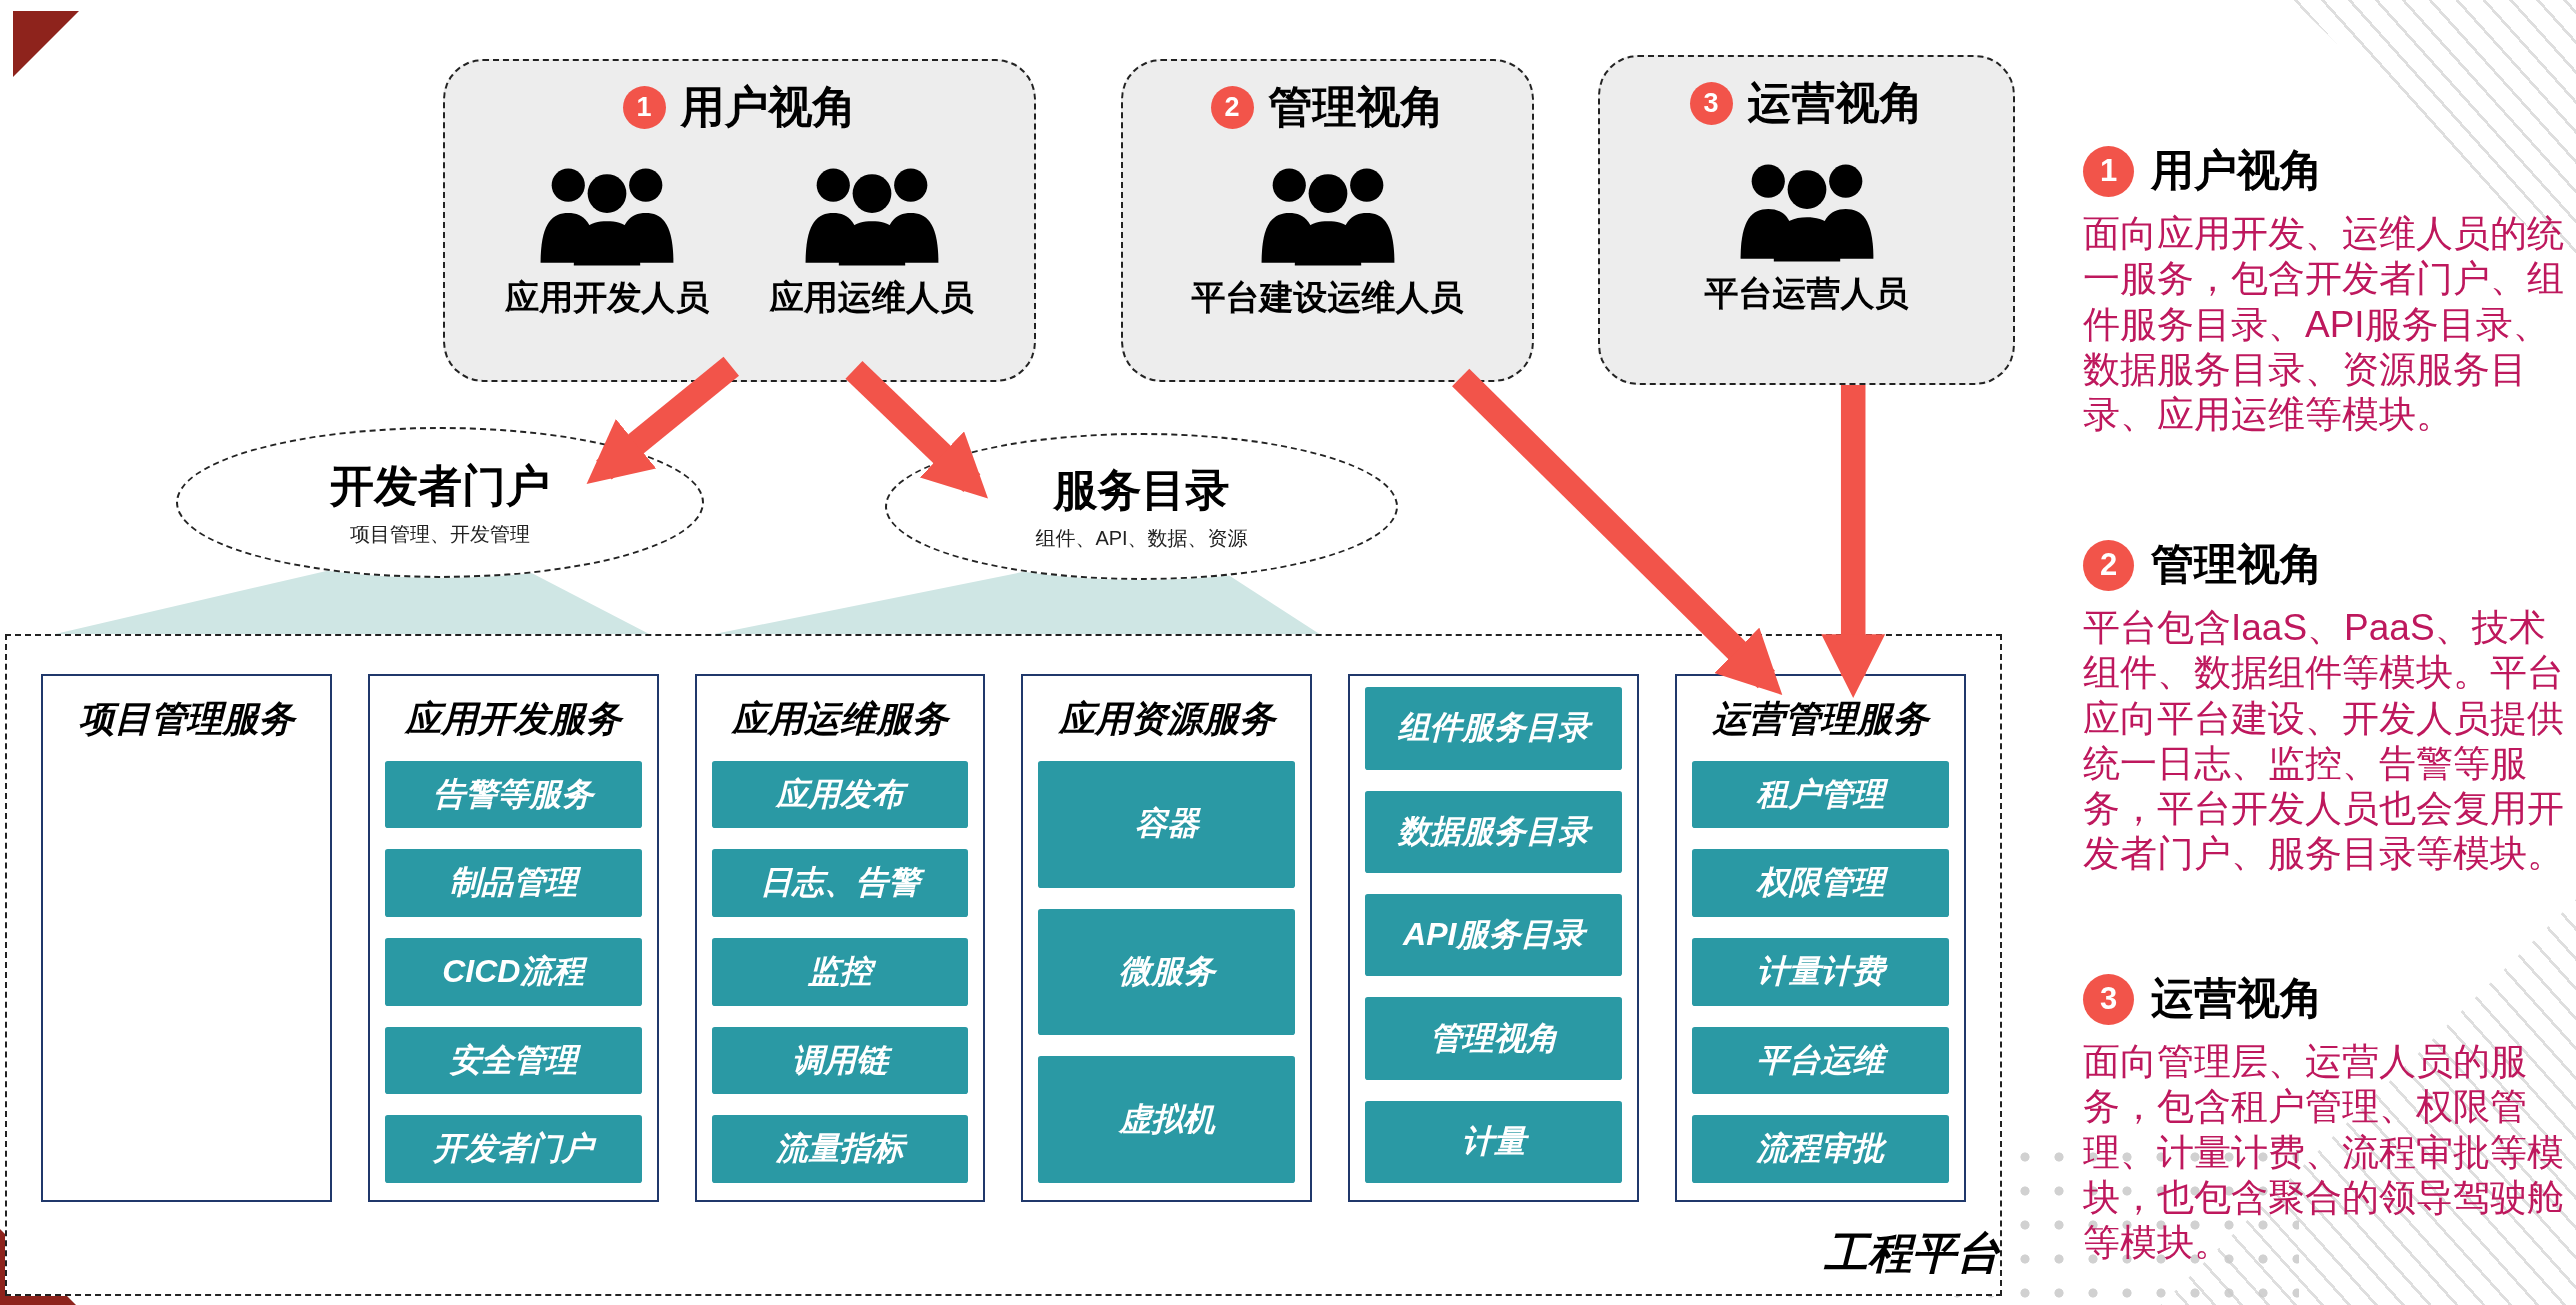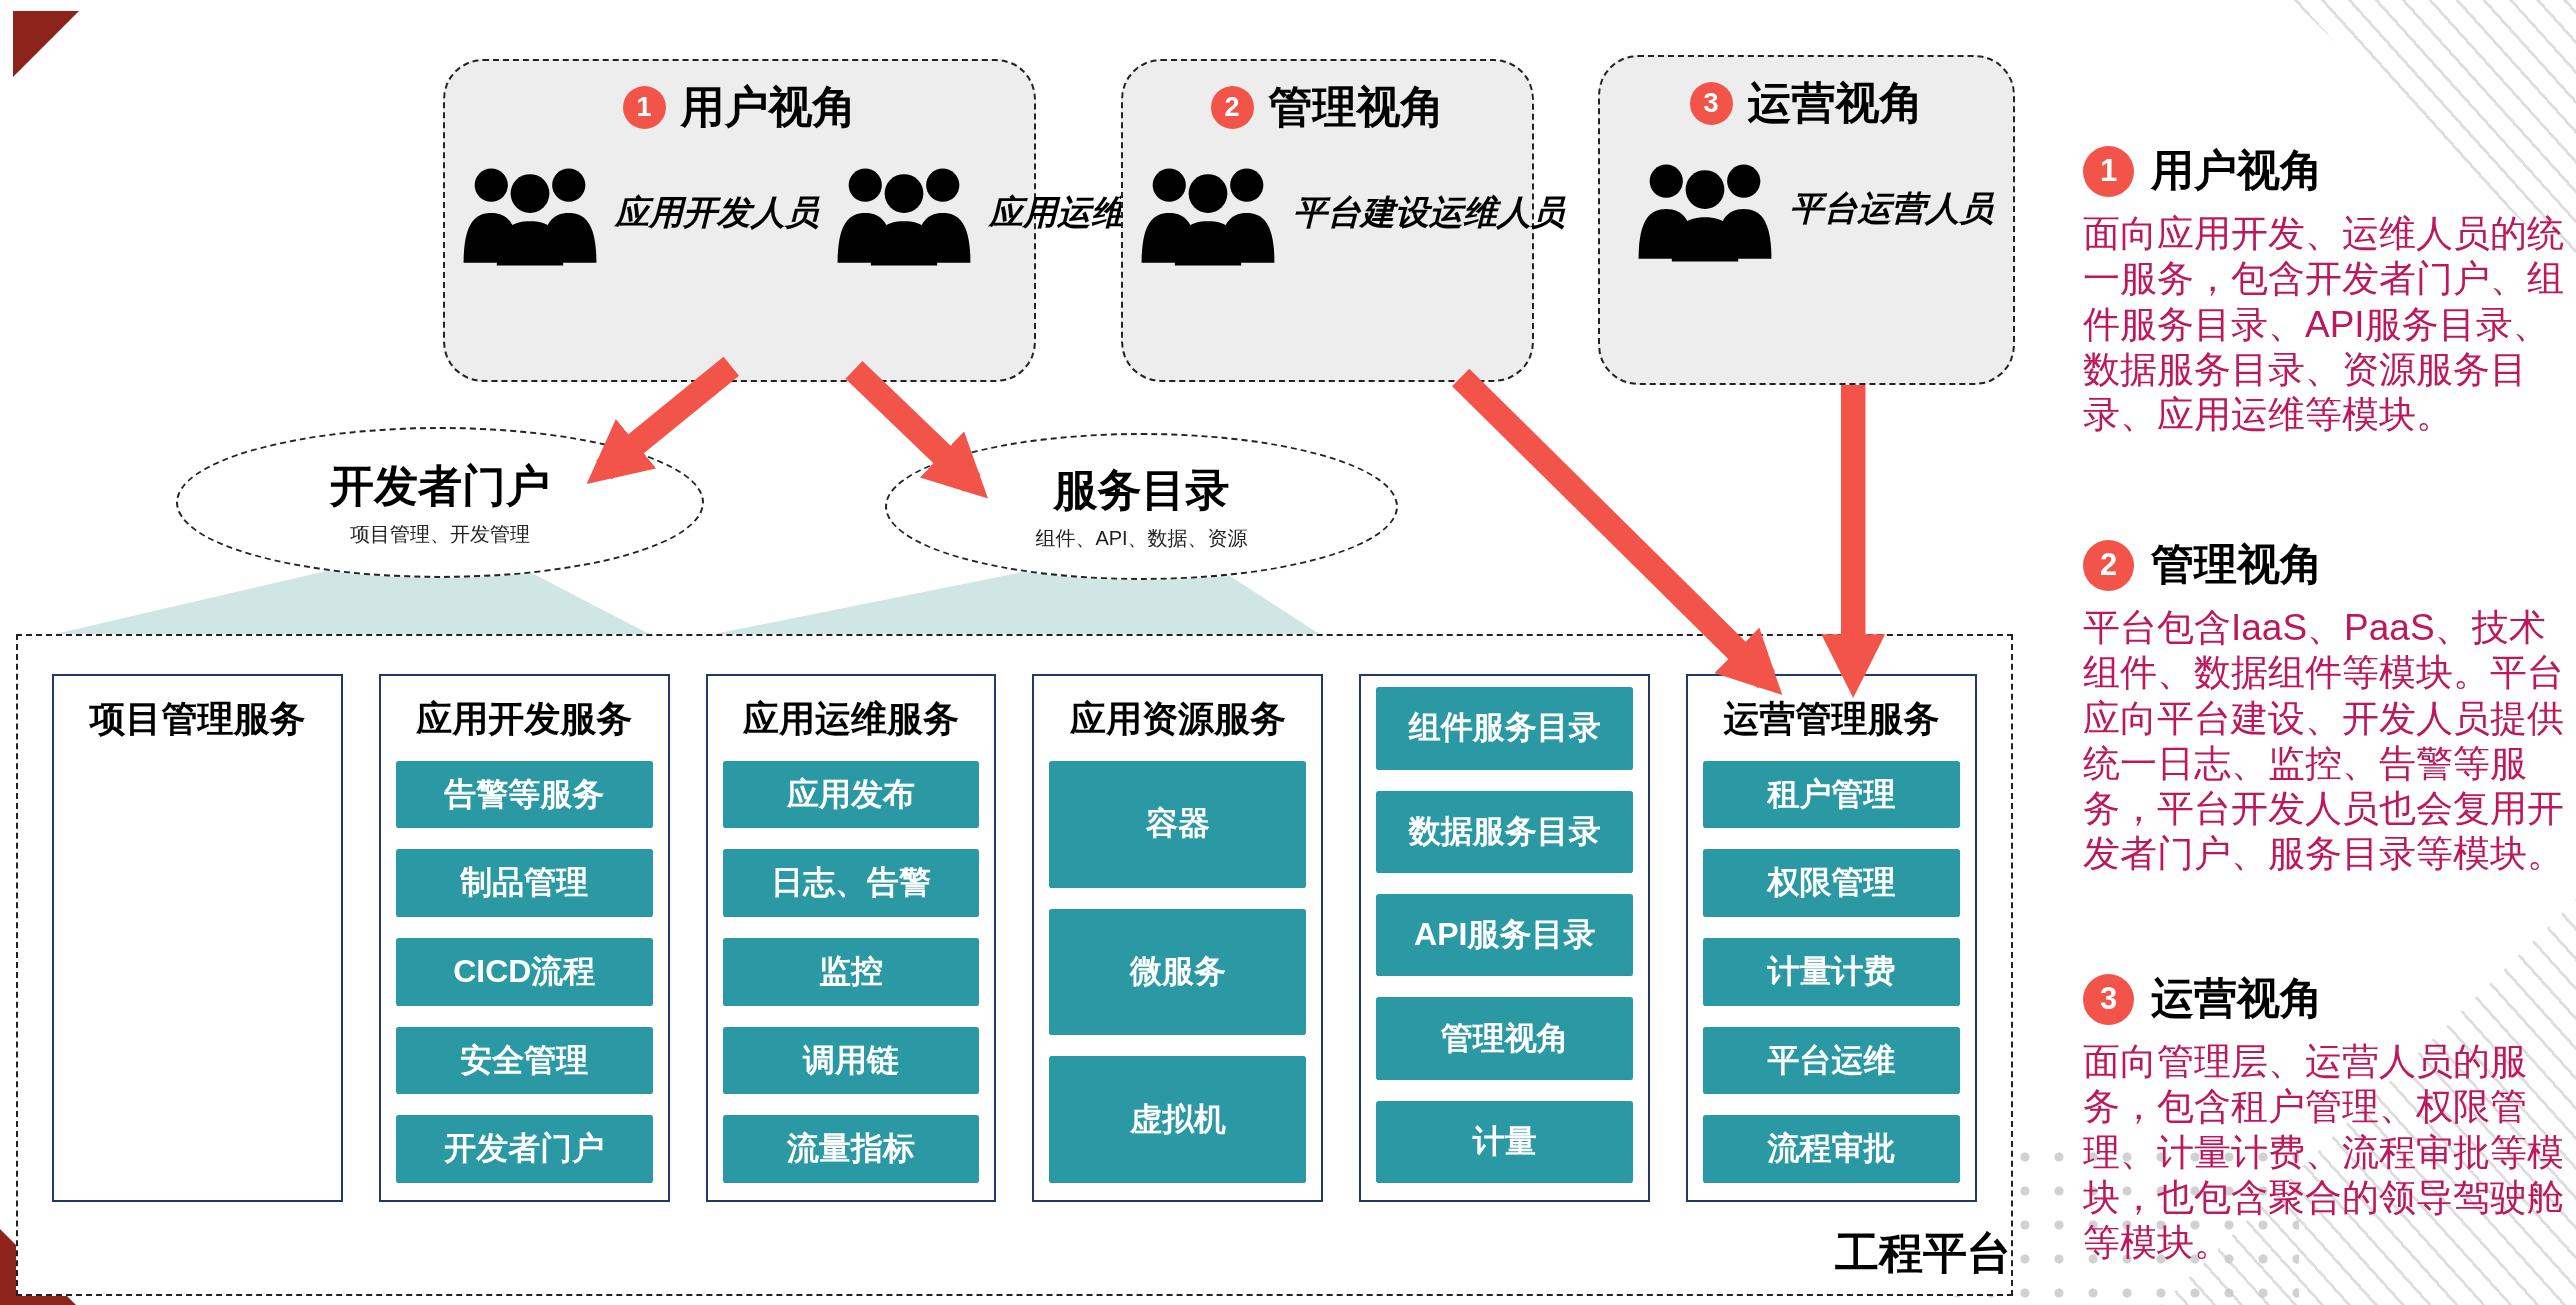--- a/index.html
+++ b/index.html
@@ -37,37 +37,37 @@
     padding-top:17px;
   }
   .persona-title-row { display:flex; align-items:center; justify-content:center; gap:15px; }
   .badge {
     display:inline-flex; align-items:center; justify-content:center;
     width:43px; height:43px; border-radius:50%;
     background:#f2544a; color:#fff; font-weight:bold; font-size:27px; flex:0 0 auto;
   }
   .persona-title-text { font-size:44px; font-weight:bold; color:#000; }
   .persona-roles { display:flex; justify-content:space-evenly; width:100%; margin-top:15px; }
-  .persona-role { display:flex; flex-direction:row; align-items:center;font-style:italic; }
+  .persona-role { display:flex; flex-direction:column; align-items:center; }
   .people-icon { width:170px; height:119px; }
   .role-label { font-size:34px; font-weight:bold; color:#000; margin-top:3.8px; white-space:nowrap; }
 
   
   .portal-ellipse {
     position:absolute; background:#fff;
     border:2.8px dashed #222; border-radius:50%;
     display:flex; flex-direction:column; align-items:center; justify-content:center; gap:5.7px;
   }
   .portal-title { font-size:44px; font-weight:bold; color:#000; }
   .portal-subtitle { font-size:20px; color:#222; }
 
   
   .platform-box {
-    position:absolute; left:16px; top:634px; width:1997px; height:662px;
-    border:2.8px dashed #222; background:#fff;
+    position:absolute; left:5px; top:634px; width:1997px; height:662px;
+    border:2.8px dashed #222; background:#fff;font-style:italic;
   }
   .platform-columns {
     position:absolute; left:34px; right:34px; top:38px; height:528px;
     display:flex; gap:36px;
   }
   .service-column {
     flex:1 1 0; background:#fff; border:2.8px solid #20386b;
     display:flex; flex-direction:column; padding:11.3px 15px 17px;
   }
   .column-header { text-align:center; font-size:36px; font-weight:bold; color:#000; padding:7.5px 0 17px; white-space:nowrap; }

